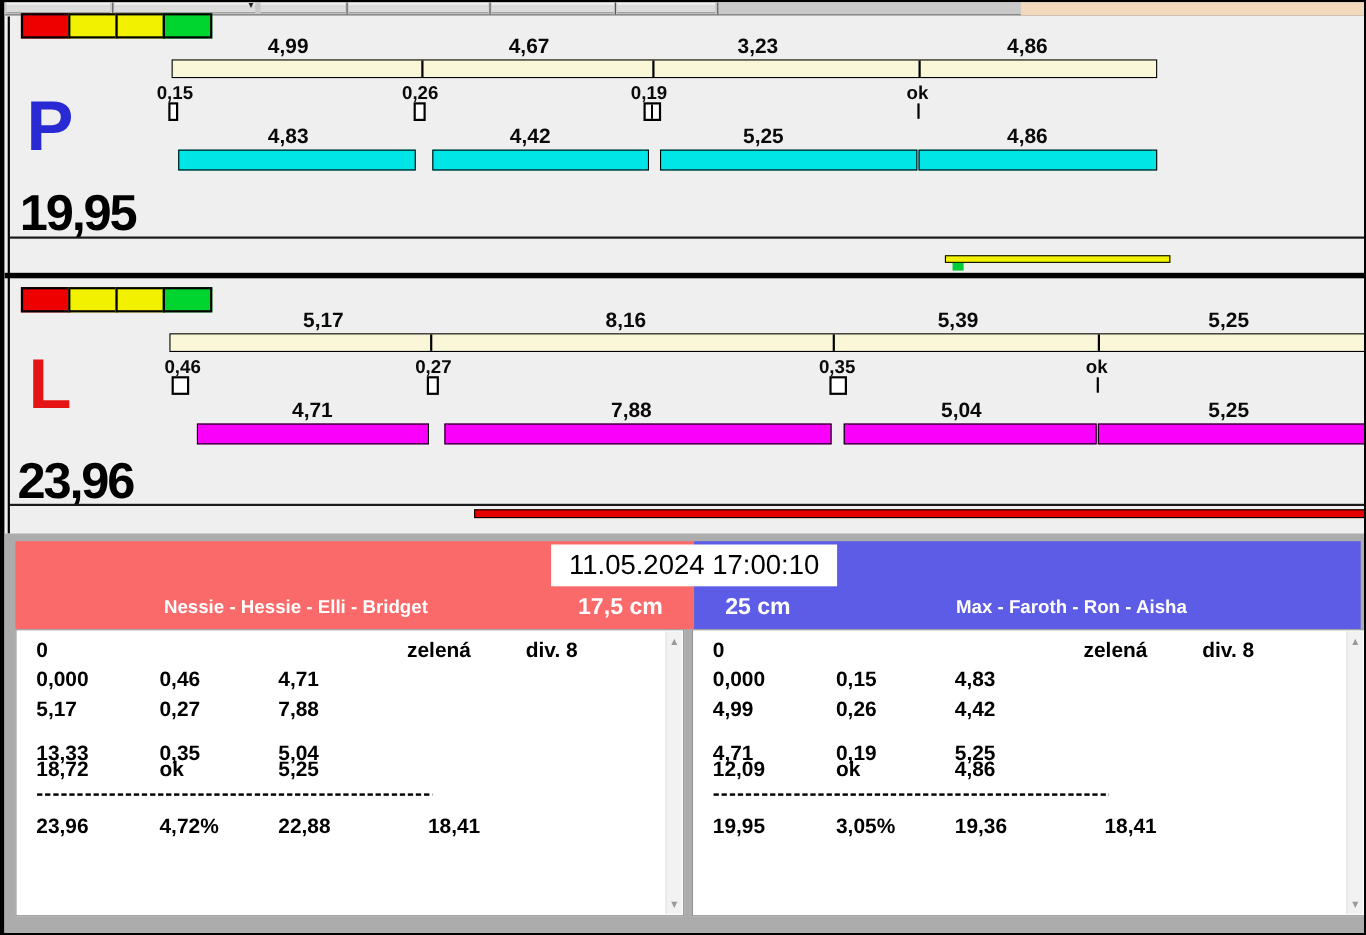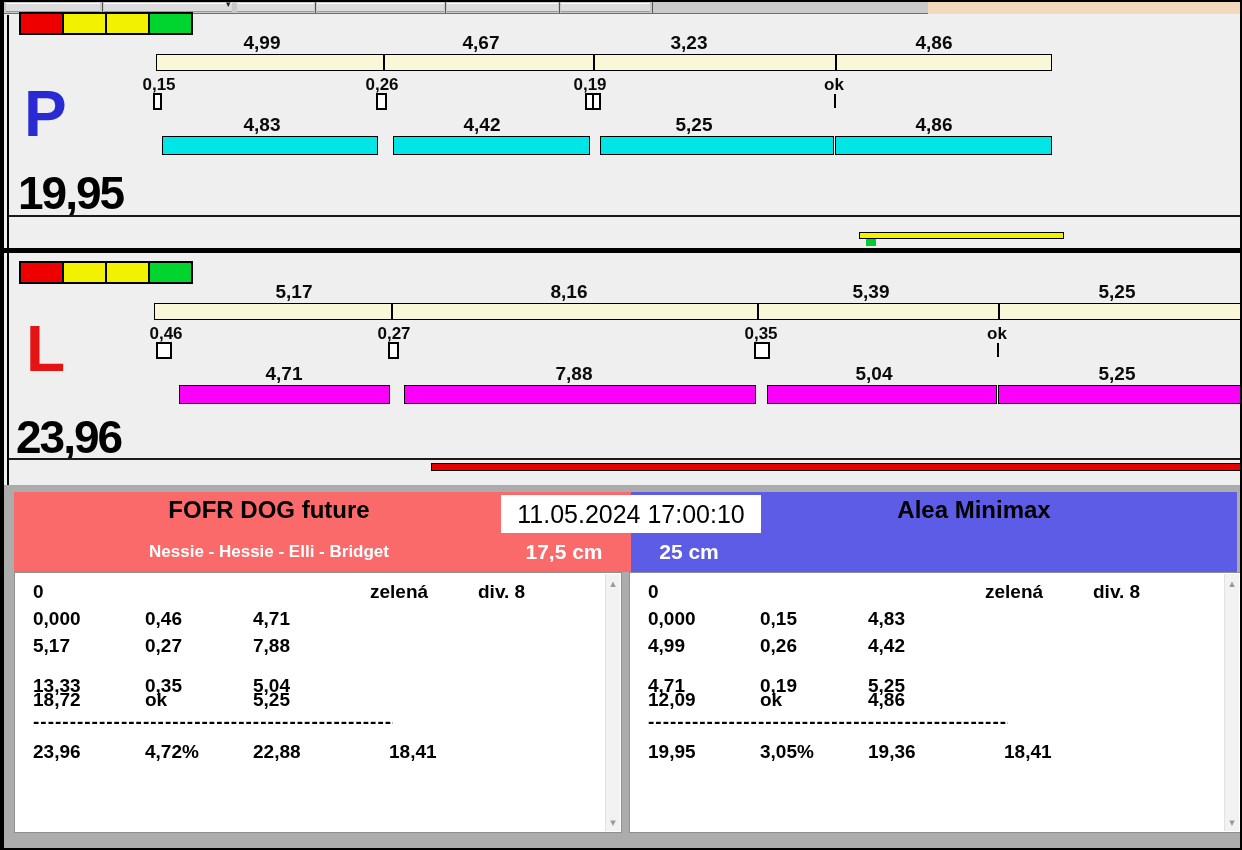--- a/index.html
+++ b/index.html
@@ -160,28 +160,27 @@
   <div class="runbar" style="left: 763px; top: 383px; width: 230px; background-color: rgb(250, 0, 250);"></div>
   <div class="runbar" style="left: 994px; top: 383px; width: 244px; background-color: rgb(250, 0, 250);"></div>
 
   <div class="total" style="left:12px;top:412px">23,96</div>
   <div class="hline" style="top:456px"></div>
   <div class="redbar" style="background-color: rgb(230, 0, 0);"></div>
 
   <div class="bottom-bg"></div>
 
   <div class="hdr hdrL" style="background-color: rgb(250, 106, 106);">
-    <div class="team-title" style="left:35px;width:440px">FOFR DOG future</div>
     <div class="team-dogs" style="left:35px;width:440px">Nessie - Hessie - Elli - Bridget</div>
     <div class="team-height" style="left:490px;width:120px">17,5 cm</div>
   </div>
 
   <div class="hdr hdrR" style="background-color: rgb(92, 92, 230);">
     <div class="team-height" style="left:8px;width:100px">25 cm</div>
-    <div class="team-title" style="left:133px;width:420px">Alea Minimax</div>
+    <div class="team-dogs" style="left:133px;width:420px">Max - Faroth - Ron - Aisha</div>
   </div>
 
   <div class="datebox">11.05.2024 17:00:10</div>
 
   <div class="tbl" id="tblL">
     <span class="cell c1 r0">0</span>
     <span class="cell cz r0">zelená</span>
     <span class="cell cd r0">div. 8</span>
     <span class="cell c1 r1">0,000</span>
     <span class="cell c2 r1">0,46</span>

